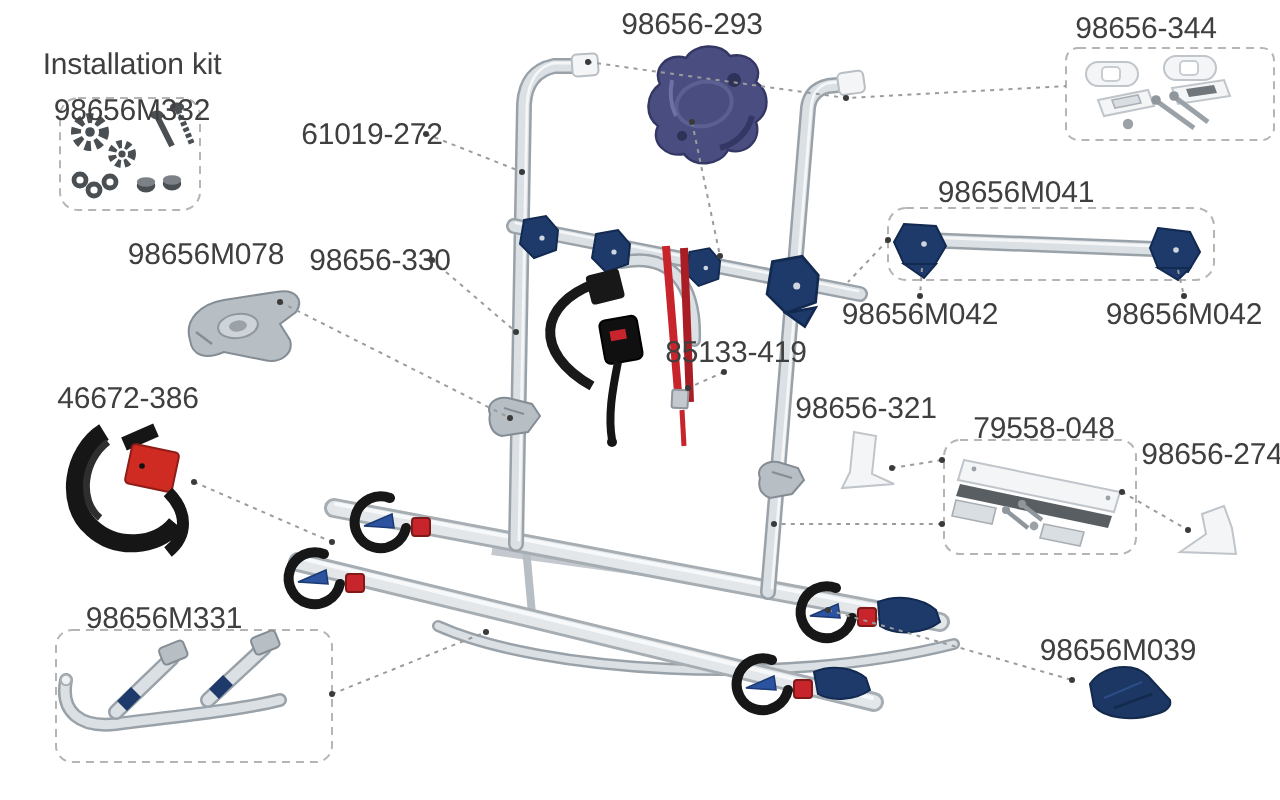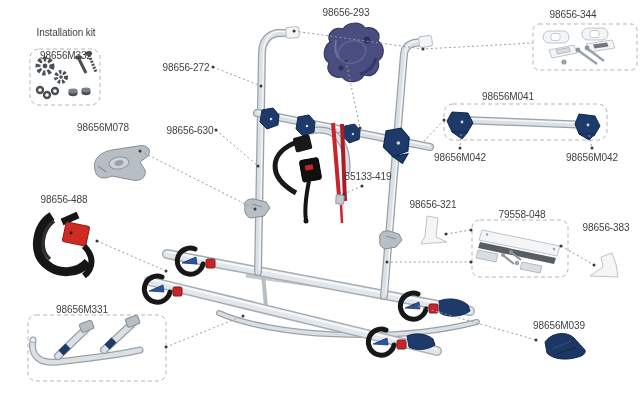--- a/index.html
+++ b/index.html
@@ -1,18 +1,18 @@
 <!DOCTYPE html>
 <html><head>
 <meta charset="utf-8">
 <style>
   html,body{margin:0;padding:0;background:#fff;}
   #stage{position:relative;width:640px;height:400px;background:#ffffff;overflow:hidden;
          font-family:"Liberation Sans",sans-serif;}
-  .lbl{position:absolute;transform:translateX(-50%);font-size:10px;line-height:11px;
+  .lbl{position:absolute;transform:translateX(-50%);font-size:15px;line-height:11px;
        color:#3f3f3f;white-space:nowrap;letter-spacing:-0.1px;}
   svg{position:absolute;left:0;top:0;}
   .dashbox{fill:none;stroke:#b5b5b5;stroke-width:1;stroke-dasharray:4 3;}
   .leader{fill:none;stroke:#9b9b9b;stroke-width:1;stroke-dasharray:2 2.6;}
   .dot{fill:#3a3a3a;}
   .tube-o{fill:none;stroke:#9aa2a9;stroke-linecap:round;}
   .tube-i{fill:none;stroke:#dbe0e4;stroke-linecap:round;}
   .tube-h{fill:none;stroke:#f4f6f7;stroke-linecap:round;}
   .navy{fill:#1e3a6b;stroke:#122a50;stroke-width:1;}
   .whitepart{fill:#f4f5f7;stroke:#bfc5ca;stroke-width:1;}
@@ -296,27 +296,27 @@
     <line class="leader" x1="414" y1="305" x2="536" y2="340"></line>
     <circle class="dot" cx="414" cy="305" r="1.5"></circle>
         <circle class="dot" cx="536" cy="340" r="1.5"></circle>
   </g>
 </svg>
 
 <div class="lbl" style="left:66px;top:27px">Installation kit</div>
 <div class="lbl" style="left:66px;top:50px">98656M332</div>
 <div class="lbl" style="left:346px;top:7px">98656-293</div>
 <div class="lbl" style="left:573px;top:9px">98656-344</div>
-<div class="lbl" style="left:186px;top:62px">98656-272</div>
+<div class="lbl" style="left:186px;top:62px">61019-272</div>
 <div class="lbl" style="left:103px;top:122px">98656M078</div>
-<div class="lbl" style="left:190px;top:125px">98656-630</div>
+<div class="lbl" style="left:190px;top:125px">98656-330</div>
 <div class="lbl" style="left:368px;top:171px">85133-419</div>
 <div class="lbl" style="left:508px;top:91px">98656M041</div>
 <div class="lbl" style="left:460px;top:152px">98656M042</div>
 <div class="lbl" style="left:592px;top:152px">98656M042</div>
-<div class="lbl" style="left:64px;top:194px">98656-488</div>
+<div class="lbl" style="left:64px;top:194px">46672-386</div>
 <div class="lbl" style="left:433px;top:199px">98656-321</div>
 <div class="lbl" style="left:522px;top:209px">79558-048</div>
-<div class="lbl" style="left:606px;top:222px">98656-383</div>
+<div class="lbl" style="left:606px;top:222px">98656-274</div>
 <div class="lbl" style="left:82px;top:304px">98656M331</div>
 <div class="lbl" style="left:559px;top:320px">98656M039</div>
 
 </div>
 
 </body></html>

